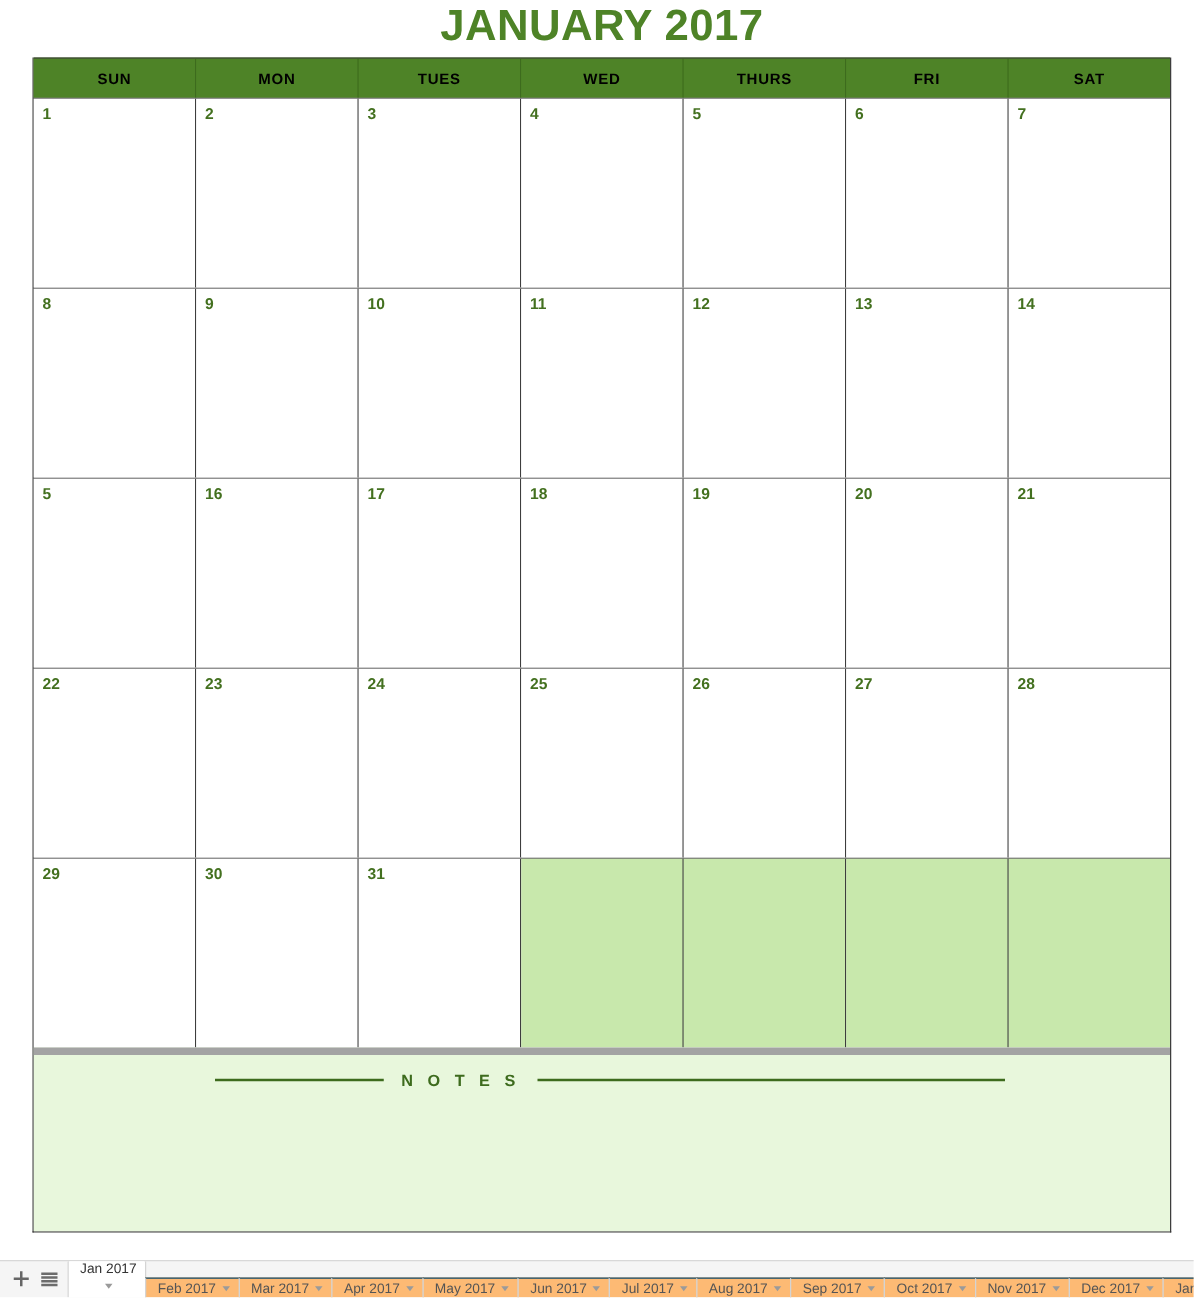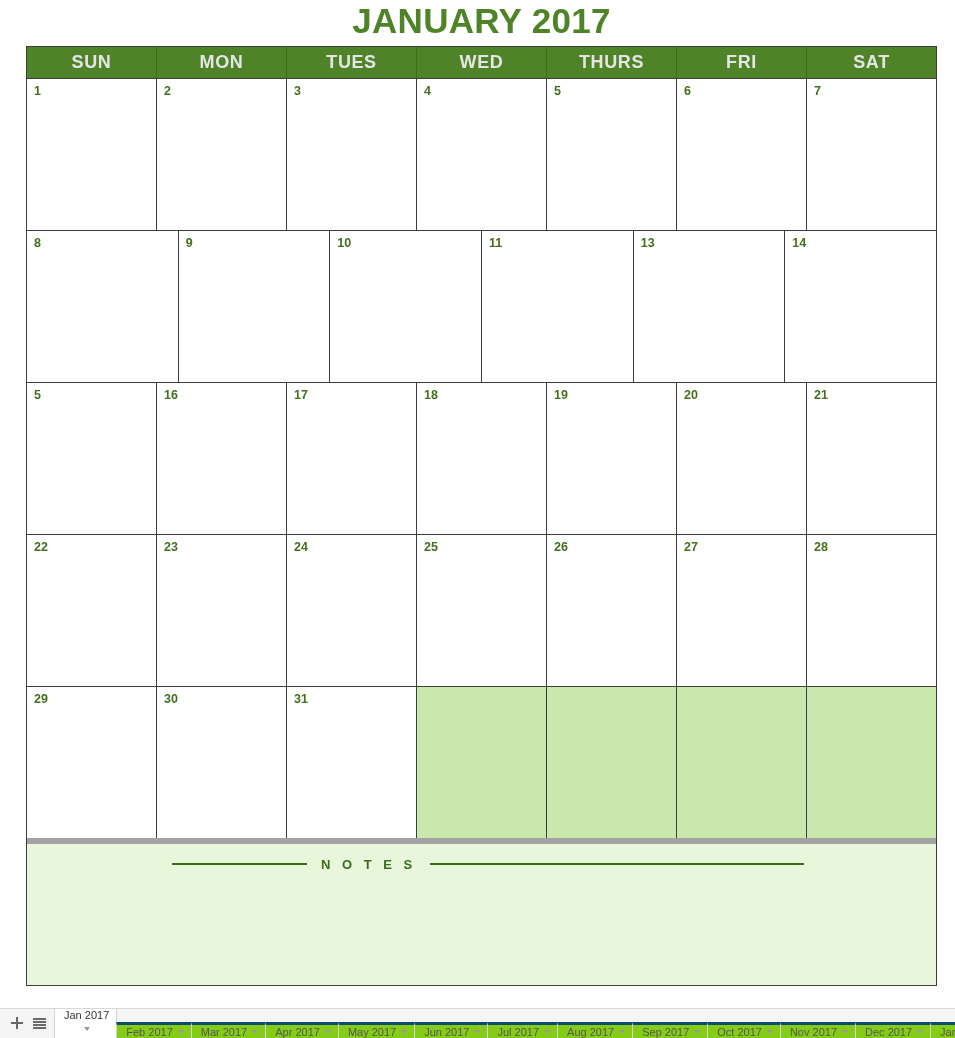--- a/index.html
+++ b/index.html
@@ -50,22 +50,22 @@
     display: flex;
     height: 32px;
     background: #4E8327;
     border-top: 1px solid #3d3d3d;
   }
   .weekday-cell {
     flex: 1 1 0;
     display: flex;
     align-items: center;
     justify-content: center;
-    color: #e5e5e5;
-    font-size: 18px;
+    color: #000000;
+    font-size: 12px;
     font-weight: bold;
     letter-spacing: 0.6px;
     border-right: 1px solid #3d6b1d;
     background: #4E8327;
   }
   .weekday-cell:last-child { border-right: none; }
 
   
   .week-row {
     display: flex;
@@ -175,24 +175,24 @@
     flex: 1 1 auto;
     min-width: 0;
   }
   .sheet-tab {
     flex: 0 0 auto;
     height: 16px;
     display: flex;
     align-items: center;
     gap: 5px;
     padding: 0 7px 0 9px;
-    background: #84cc16;
+    background: #fdba74;
     border-left: 1px solid #d4d4d4;
     border-right: 1px solid #d4d4d4;
-    border-top: 3px solid #0c4a6e;
+    border-top: 1px solid #0c4a6e;
     margin-right: -1px;
     font-size: 11px;
     color: #555555;
     white-space: nowrap;
     cursor: pointer;
   }
   .sheet-tab.active {
     background: #ffffff;
     color: #333333;
     height: 30px;
@@ -257,20 +257,23 @@
           <div class="day-cell">
             <div class="day-num">9</div>
           </div>
           <div class="day-cell">
             <div class="day-num">10</div>
           </div>
           <div class="day-cell">
             <div class="day-num">11</div>
           </div>
           <div class="day-cell">
+            <div class="day-num">12</div>
+          </div>
+          <div class="day-cell">
             <div class="day-num">13</div>
           </div>
           <div class="day-cell">
             <div class="day-num">14</div>
           </div>
         </div>
         <div class="week-row">
           <div class="day-cell">
             <div class="day-num">5</div>
           </div>

